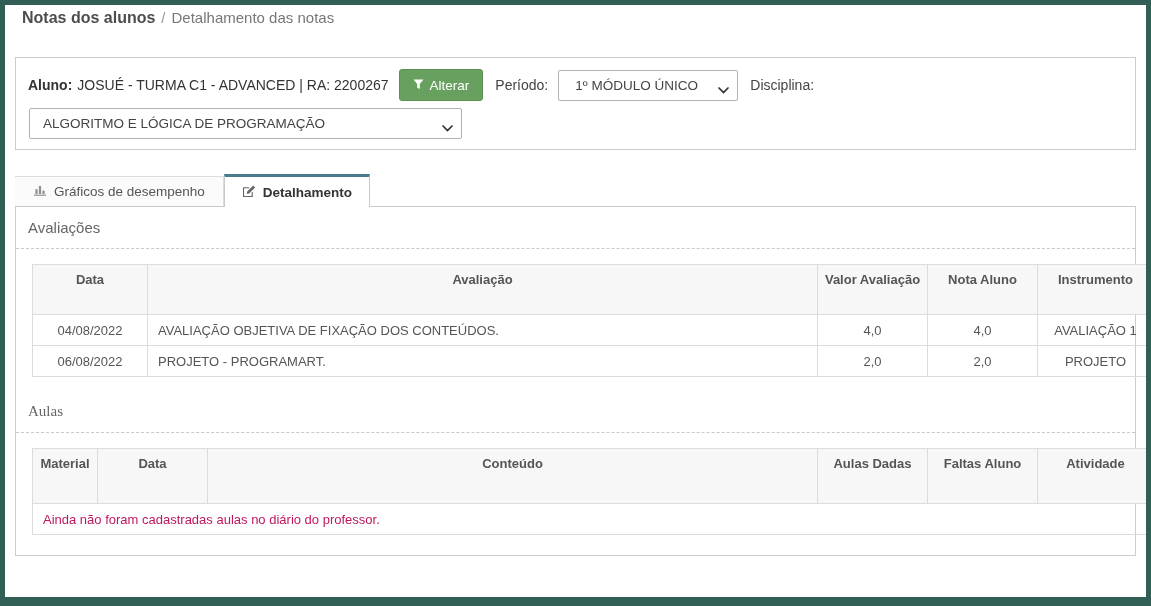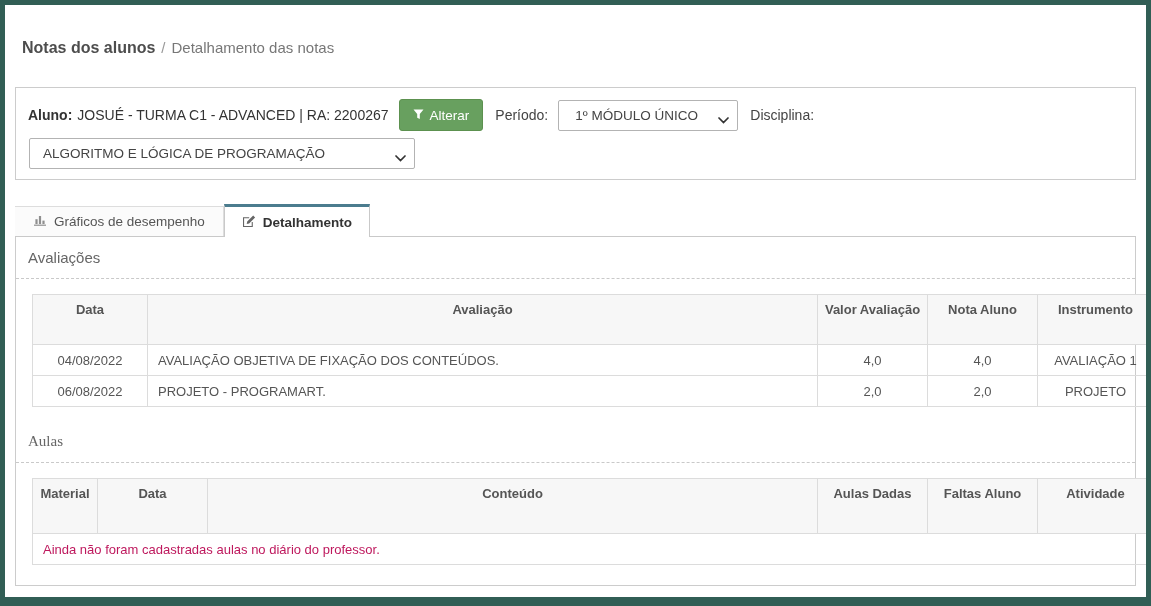--- a/index.html
+++ b/index.html
@@ -10,21 +10,21 @@
     font-family:"Liberation Sans", sans-serif;
   }
   .page {
     position:absolute; top:5px; left:5px;
     width:1141px; height:592px;
     background:#ffffff; overflow:hidden;
   }
   .inner { padding:0 10px; }
 
   
-  .breadcrumb { padding:34px 0 0 7px; font-size:15px; color:#777; }
+  .breadcrumb { padding:4px 0 0 7px; font-size:15px; color:#777; }
   .breadcrumb .primary { font-size:16px; font-weight:bold; color:#4d4d4d; text-decoration:none; }
   .breadcrumb .sep { color:#999; margin:0 6px; }
 
   
   .filter-panel {
     margin-top:30px; border:1px solid #cccccc;
     padding:11px 8px 10px 12px;
   }
   .filter-row { display:flex; align-items:center; font-size:14px; color:#333; }
   .filter-row.second { margin-top:7px; }
@@ -39,21 +39,21 @@
   .plain-label { color:#444; margin:0 10px 0 12px; }
   .select-wrap { position:relative; display:inline-block; }
   .select-wrap select {
     appearance:none; -webkit-appearance:none;
     font-family:"Liberation Sans",sans-serif; font-size:13.5px; color:#444;
     border:1px solid #b3b3b3; background:#fff; border-radius:2px;
     height:31px; padding:0 30px 0 16px;
   }
   .select-wrap .chev { position:absolute; right:9px; top:11px; pointer-events:none; }
   .sel-periodo select { width:180px; }
-  .sel-disciplina select { width:386px; padding-left:13px; }
+  .sel-disciplina select { width:433px; padding-left:13px; }
   .disciplina-row { padding-left:1px; }
 
   
   .tabbar { display:flex; margin-top:24px; border-bottom:1px solid #c9c9c9; align-items:flex-end; }
   .tab {
     display:flex; align-items:center; gap:7px;
     height:30px; padding:0 15px; font-size:13.5px; cursor:pointer;
   }
   .tab.active {
     border-top:3px solid #4b7c8e; border-left:1px solid #c9c9c9; border-right:1px solid #c9c9c9;

